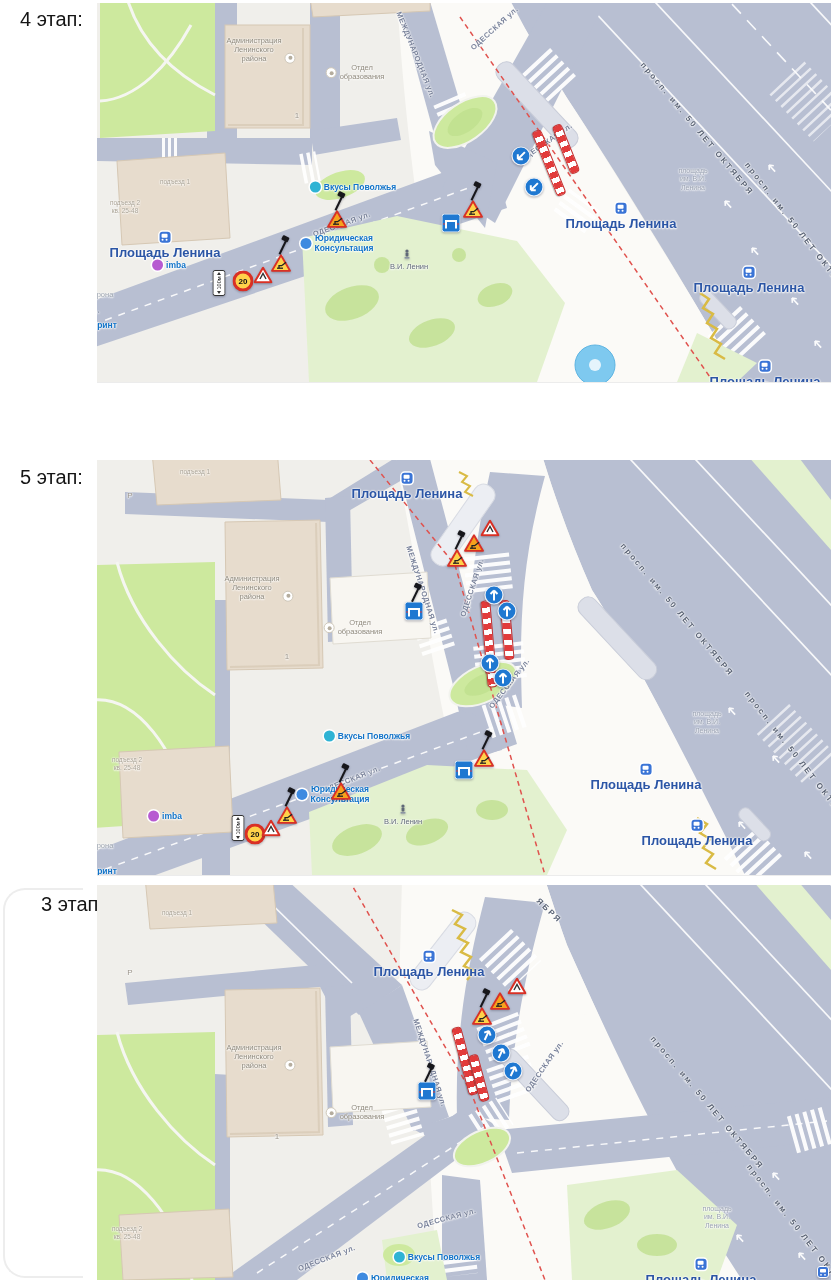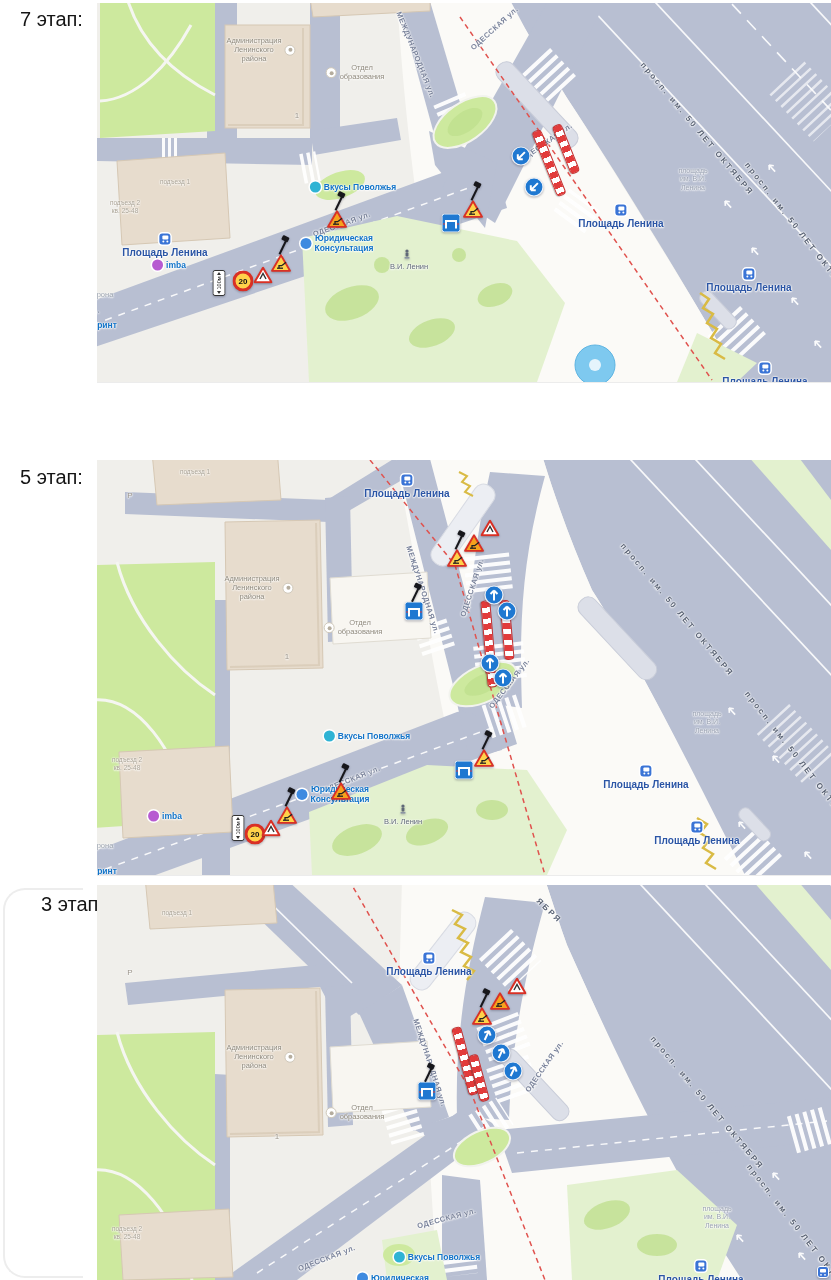--- a/index.html
+++ b/index.html
@@ -10,25 +10,25 @@
   .basemap{position:absolute;left:0;top:0;}
   .overlay{position:absolute;left:0;top:0;width:100%;height:100%;}
   .frame-artifact{position:absolute;left:3px;top:888px;width:78px;height:386px;
     border:2px solid #ededed;border-right:none;border-radius:22px 0 0 22px;}
   
   .lbl{position:absolute;display:flex;align-items:center;gap:3px;justify-content:center;
        pointer-events:none;z-index:30;}
   .lbl span{white-space:pre-line;text-align:center;line-height:1.18;
        text-shadow:0 0 2px #fff,0 0 2px #fff,0 1px 2px #fff;}
   .lbl.ip-top{flex-direction:column;gap:2px;}
-  .lbl.ip-right{flex-direction:row-reverse;}
+  .lbl.ip-right{flex-direction:row-reverse;align-items:flex-end;}
   .street span{font-size:7.5px;font-weight:700;color:#79829a;letter-spacing:.06em;white-space:nowrap;}
   .avenue span{font-size:8px;font-weight:700;color:#596274;letter-spacing:.3em;white-space:nowrap;}
   .poi span{font-size:8.5px;font-weight:600;color:#1173c8;}
-  .bus span{font-size:10px;font-weight:700;color:#2b55a5;white-space:nowrap;}
+  .bus span{font-size:13px;font-weight:700;color:#2b55a5;white-space:nowrap;}
   .ghost span{font-size:7px;color:#9aa2b2;}
   .bldg span{font-size:7.5px;color:#8f897c;}
   .tiny span{font-size:6.5px;color:#a9a294;}
   .tiny2 span{font-size:7.5px;color:#9aa2ae;}
   .num span{font-size:8px;color:#9b948a;}
   .stat span{font-size:7.5px;color:#5f6877;}
   
   .mic{width:11px;height:11px;border-radius:50%;flex:none;box-shadow:0 0 0 1.5px #fff;position:relative;}
   .mic.halo{width:9px;height:9px;background:#fff;border:1px solid #cfc8ba;box-shadow:none;}
   .mic.halo::before{content:"";position:absolute;left:2.5px;top:2.5px;width:4px;height:4px;border-radius:50%;background:#b5ad9e;}
@@ -45,21 +45,21 @@
     border:1px solid #c52f2f;box-shadow:0 1px 1px rgba(0,0,0,.25);
     transform:translate(-50%,-50%);}
 </style>
 </head>
 <body>
 
 <div class="sheet">
 
   <div class="frame-artifact"></div>
 
-  <div class="stage-label" style="left:20px;top:8px">7 этап:</div>
+  <div class="stage-label" style="left:20px;top:8px">4 этап:</div>
   <div class="stage-label" style="left:20px;top:466px">5 этап:</div>
   <div class="stage-label" style="left:41px;top:893px">3 этап:</div>
 
   <div class="map-panel" style="left:97px;top:3px;width:734px;height:379px">
     <svg class="basemap" width="734" height="379" viewBox="0 0 734 379">
       <rect x="-5" y="-5" width="744" height="389" fill="var(--land)"></rect>
 
       <path d="M410,-5 L739,-5 L739,384 L646,384 C600,300 520,170 470,95 C450,60 428,28 410,-5 Z" fill="var(--road)"></path>
       <line x1="690" y1="75" x2="734" y2="122" stroke="#fff" stroke-width="48" stroke-dasharray="2.5 5.5" opacity="0.65"></line>
       <line x1="480" y1="-10" x2="766" y2="297" stroke="#fff" stroke-width="1.7" opacity="0.9"></line>

